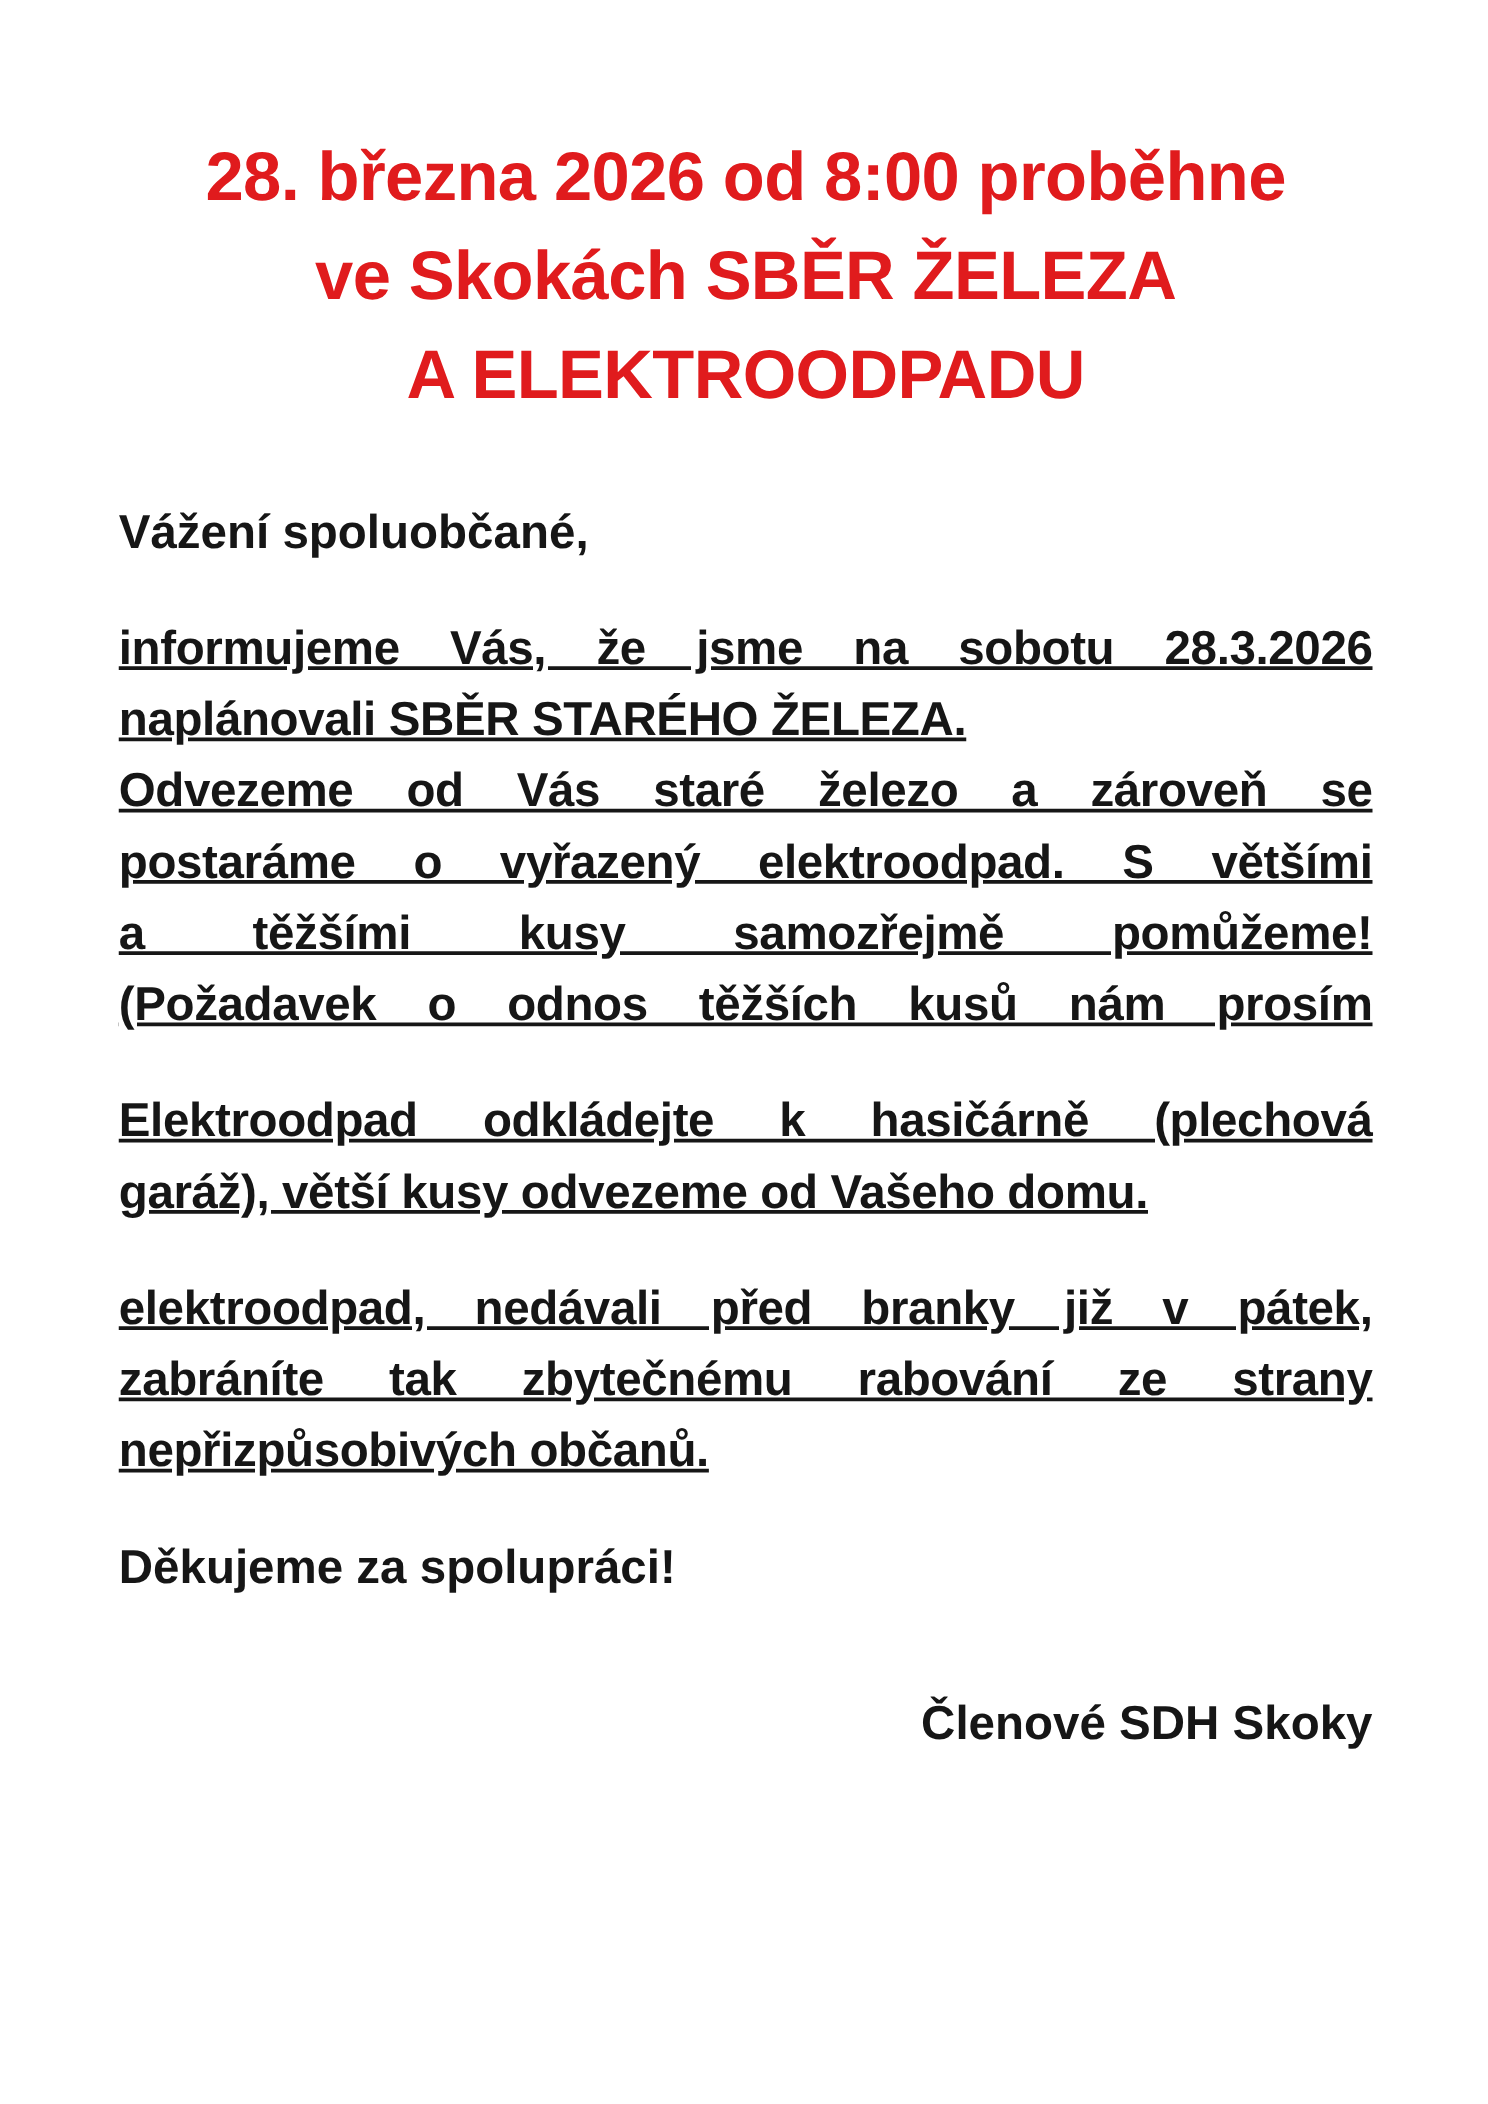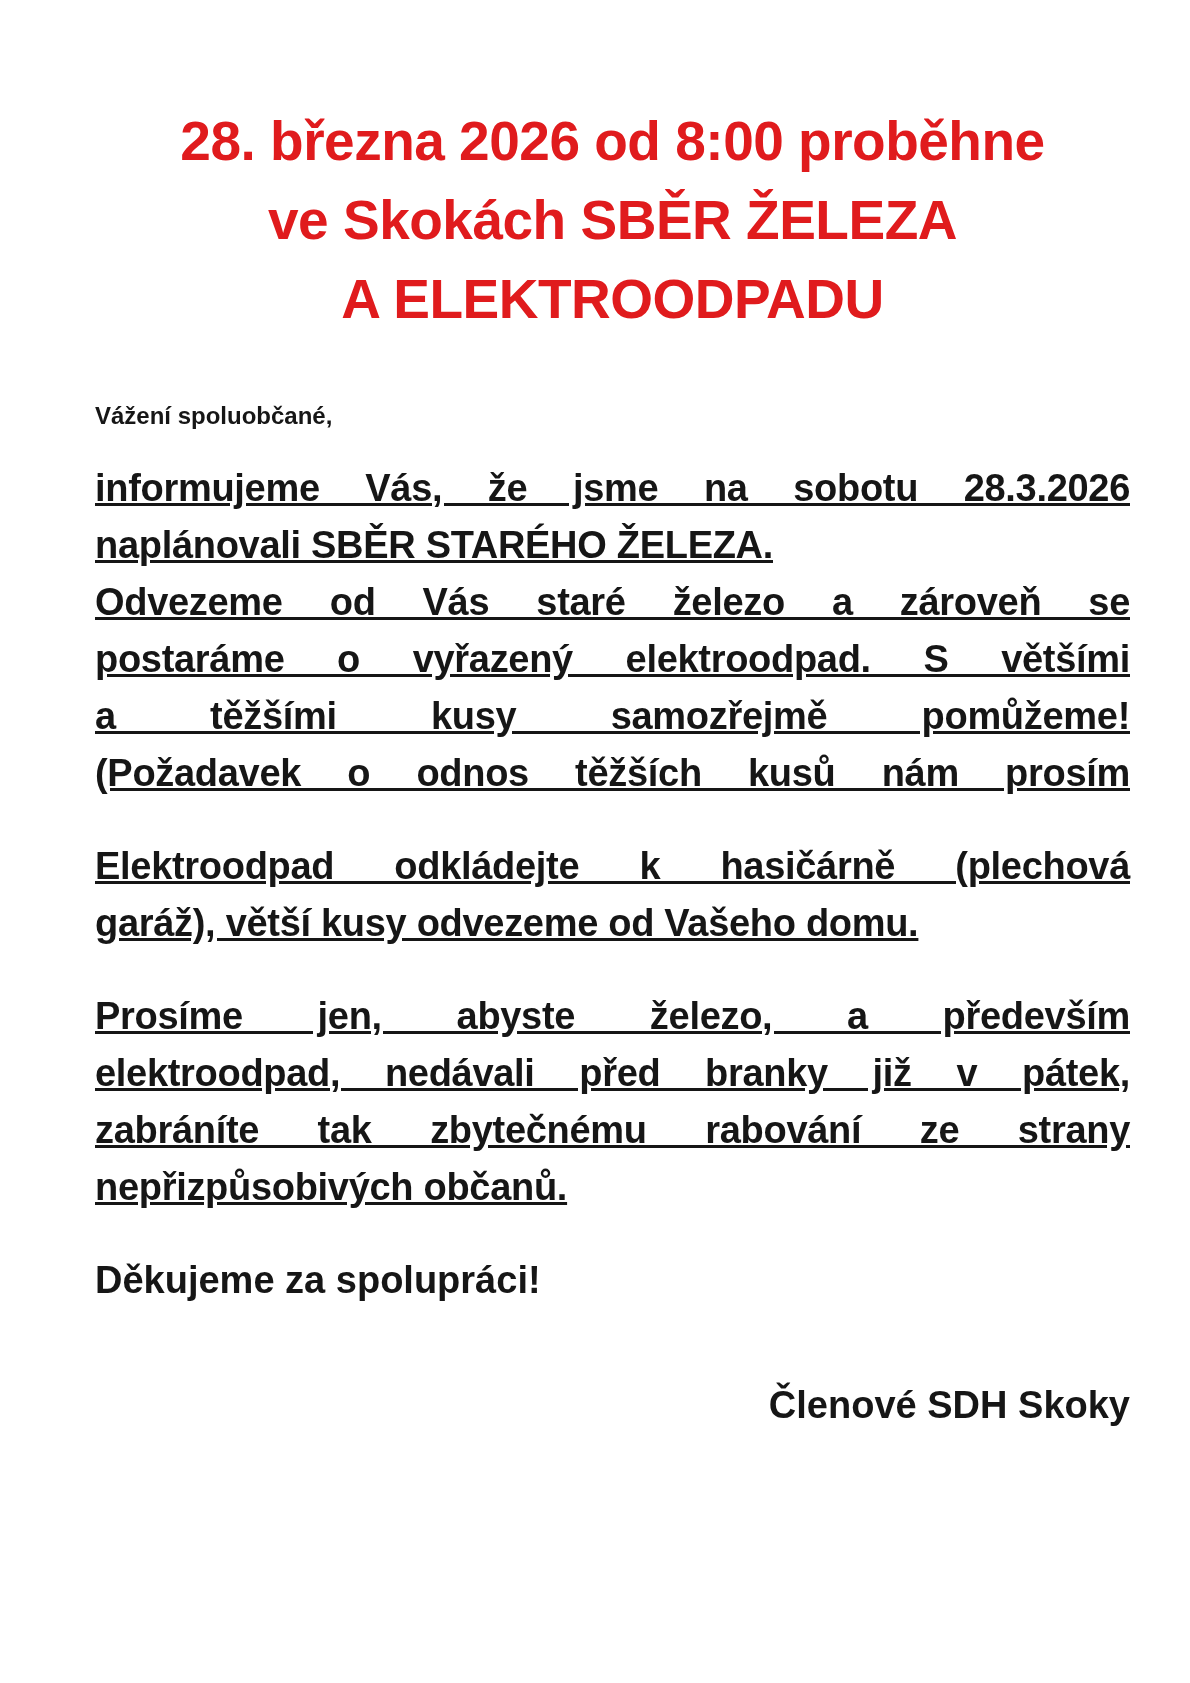--- a/index.html
+++ b/index.html
@@ -12,38 +12,38 @@
     background: #ffffff;
     overflow: hidden;
     font-family: "Liberation Sans", sans-serif;
     font-weight: bold;
     color: #161616;
   }
   .page {
     box-sizing: border-box;
     width: 1190px;
     height: 1267px;
-    padding: 68px 60px 0 95px;
+    padding: 68px 92px 0 95px;
   }
   .heading {
     text-align: center;
     color: #e01b1d;
     font-size: 55px;
     line-height: 1.44;
     margin-top: 34px;
     margin-bottom: 58px;
     letter-spacing: -0.5px;
   }
   .heading-line {
     display: block;
   }
   .salutation {
-    font-size: 24px;
+    font-size: 38px;
     line-height: 1.5;
-    margin-bottom: 26px;
+    margin-bottom: 36px;
   }
   .para {
     margin-bottom: 36px;
   }
   .line {
     font-size: 38px;
     line-height: 1.5;
     letter-spacing: -0.3px;
     text-decoration: underline;
   }
@@ -83,21 +83,20 @@
     <div class="line just">a&nbsp;těžšími kusy samozřejmě pomůžeme!</div>
     <div class="line just">(Požadavek o odnos těžších kusů nám prosím</div>
   </div>
 
   <div class="para">
     <div class="line just">Elektroodpad odkládejte k&nbsp;hasičárně (plechová</div>
     <div class="line">garáž), větší kusy odvezeme od Vašeho domu.</div>
   </div>
 
   <div class="para">
-    <div class="line just">Prosíme jen, abyste železo, a především</div>
     <div class="line just">elektroodpad, nedávali před branky již v&nbsp;pátek,</div>
     <div class="line just">zabráníte tak zbytečnému rabování ze strany</div>
     <div class="line">nepřizpůsobivých občanů.</div>
   </div>
 
   <div class="thanks">Děkujeme za spolupráci!</div>
 
   <div class="signature">Členové SDH Skoky</div>
 
 </div>

